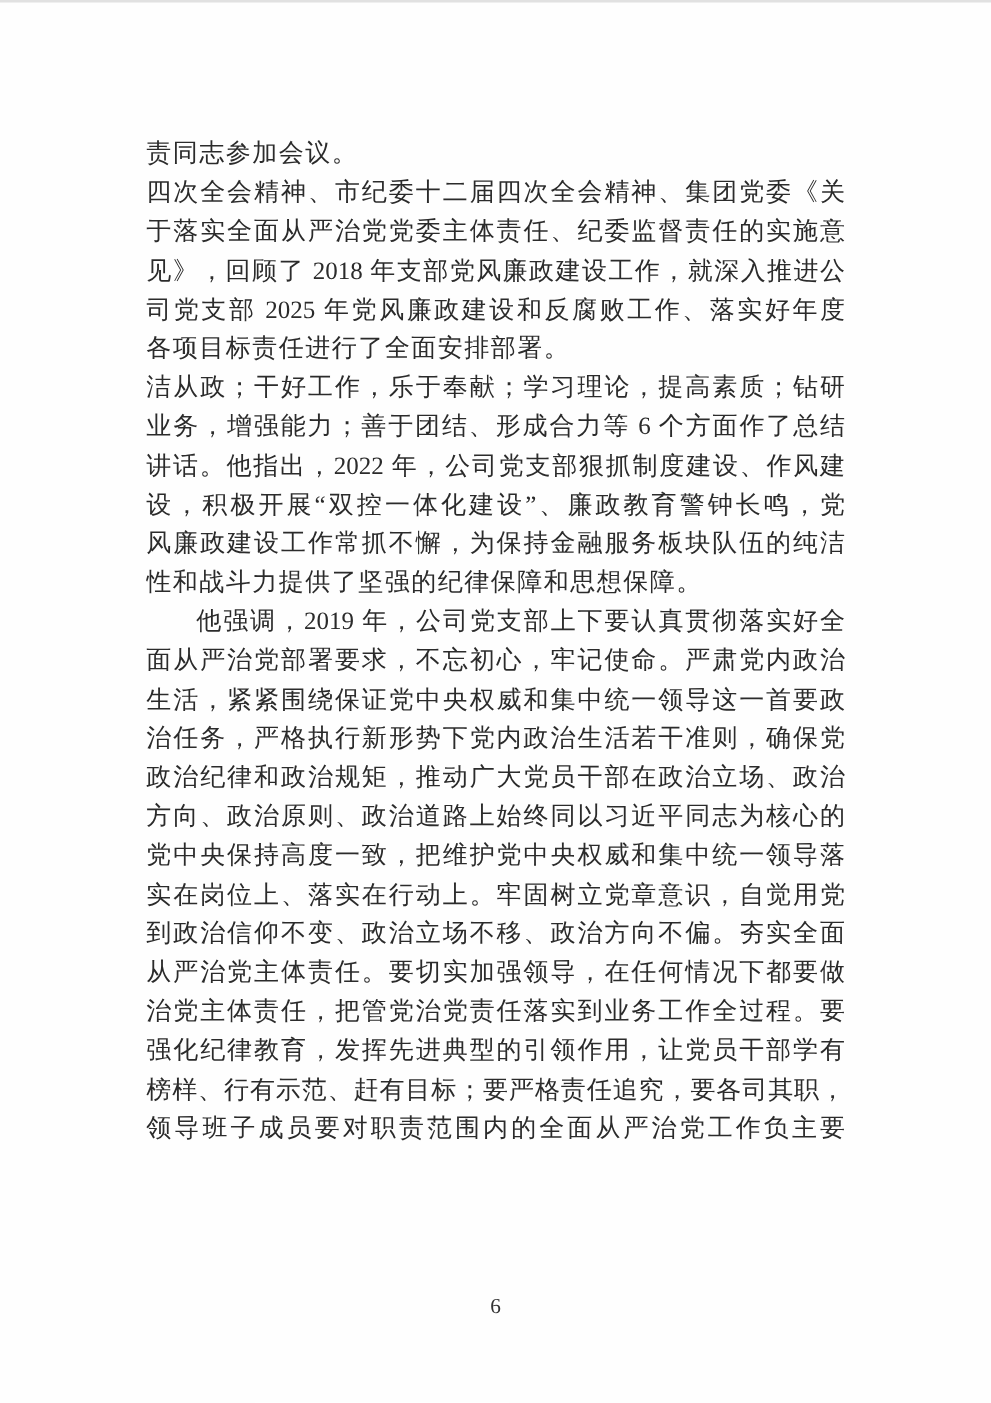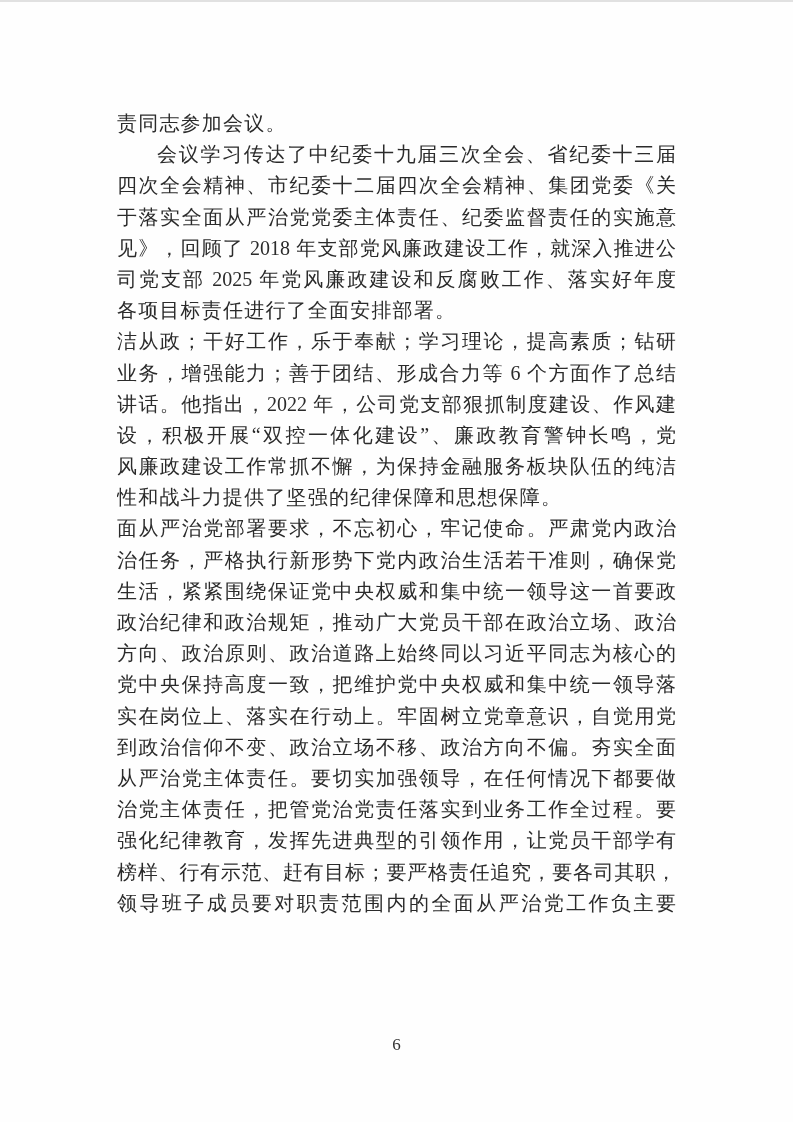--- a/index.html
+++ b/index.html
@@ -63,35 +63,35 @@
     color: #333333;
   }
 </style>
 </head>
 <body>
 
 <div class="page">
   <div class="scan-edge"></div>
   <div class="doc-body">
       <div class="line last">责同志参加会议。</div>
-      <div class="line indent">会议学习传达了中纪委十九届三次全会、省纪委十三届</div>
       <div class="line">四次全会精神、市纪委十二届四次全会精神、集团党委《关</div>
       <div class="line">于落实全面从严治党党委主体责任、纪委监督责任的实施意</div>
       <div class="line">见》，回顾了 2018 年支部党风廉政建设工作，就深入推进公</div>
       <div class="line">司党支部 2025 年党风廉政建设和反腐败工作、落实好年度</div>
       <div class="line last">各项目标责任进行了全面安排部署。</div>
       <div class="line">洁从政；干好工作，乐于奉献；学习理论，提高素质；钻研</div>
       <div class="line">业务，增强能力；善于团结、形成合力等 6 个方面作了总结</div>
       <div class="line">讲话。他指出，2022 年，公司党支部狠抓制度建设、作风建</div>
       <div class="line">设，积极开展“双控一体化建设”、廉政教育警钟长鸣，党</div>
       <div class="line">风廉政建设工作常抓不懈，为保持金融服务板块队伍的纯洁</div>
       <div class="line last">性和战斗力提供了坚强的纪律保障和思想保障。</div>
+      <div class="line indent">他强调，2019 年，公司党支部上下要认真贯彻落实好全</div>
       <div class="line">面从严治党部署要求，不忘初心，牢记使命。严肃党内政治</div>
+      <div class="line">生活，紧紧围绕保证党中央权威和集中统一领导这一首要政</div>
       <div class="line">治任务，严格执行新形势下党内政治生活若干准则，确保党</div>
-      <div class="line">生活，紧紧围绕保证党中央权威和集中统一领导这一首要政</div>
       <div class="line">政治纪律和政治规矩，推动广大党员干部在政治立场、政治</div>
       <div class="line">方向、政治原则、政治道路上始终同以习近平同志为核心的</div>
       <div class="line">党中央保持高度一致，把维护党中央权威和集中统一领导落</div>
       <div class="line">实在岗位上、落实在行动上。牢固树立党章意识，自觉用党</div>
       <div class="line">到政治信仰不变、政治立场不移、政治方向不偏。夯实全面</div>
       <div class="line">从严治党主体责任。要切实加强领导，在任何情况下都要做</div>
       <div class="line">治党主体责任，把管党治党责任落实到业务工作全过程。要</div>
       <div class="line">强化纪律教育，发挥先进典型的引领作用，让党员干部学有</div>
       <div class="line">榜样、行有示范、赶有目标；要严格责任追究，要各司其职，</div>
       <div class="line">领导班子成员要对职责范围内的全面从严治党工作负主要</div>

